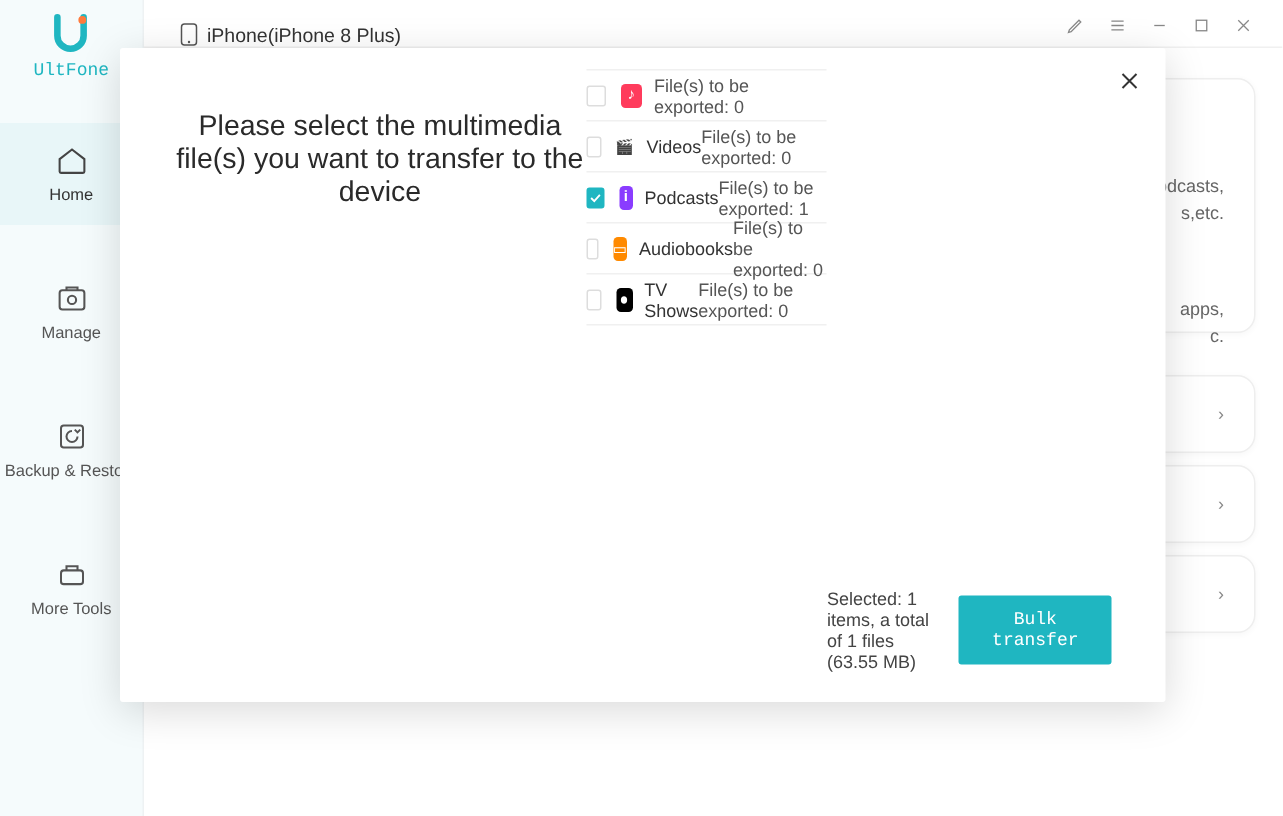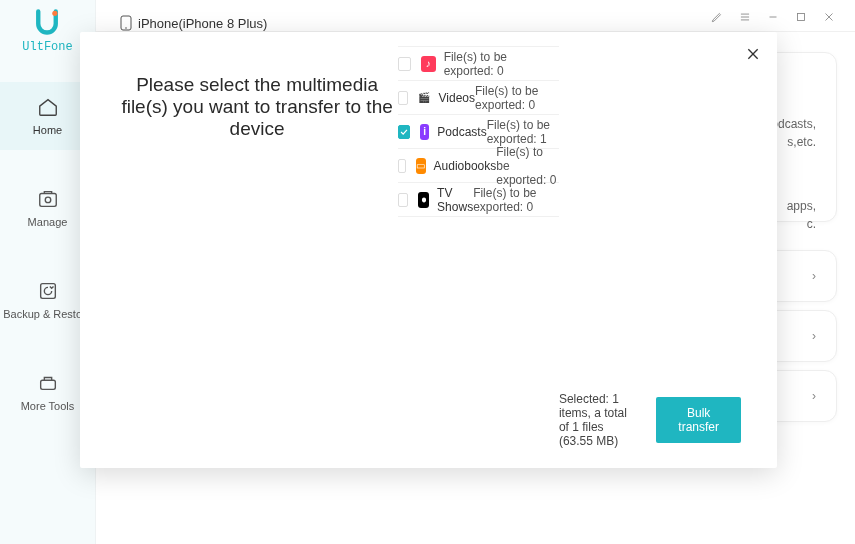--- a/index.html
+++ b/index.html
@@ -33,21 +33,21 @@
 .list { border-top: 1px solid #f0f0f0; }
 .row { display: flex; align-items: center; height: 34px; border-bottom: 1px solid #f0f0f0; font-size: 12px; color: #333; }
 .chk { width: 14px; height: 14px; border: 1px solid #ddd; border-radius: 2px; margin-right: 10px; display: flex; align-items: center; justify-content: center; }
 .chk.checked { background: #1fb6c1; border-color: #1fb6c1; }
 .chk.checked svg { stroke: #fff; }
 .caticon { width: 16px; height: 16px; border-radius: 3px; margin-right: 8px; display: flex; align-items: center; justify-content: center; font-size: 10px; color: #fff; }
 .row-label { flex: 1; }
 .row-count { color: #555; font-size: 12px; }
 .modal-footer { margin-top: auto; display: flex; align-items: center; justify-content: space-between; gap: 20px; }
 .summary { font-size: 12px; color: #444; }
-.btn-primary { background: #1fb6c1; color: #fff; font-size: 12px; border: none; padding: 9px 22px; border-radius: 2px; cursor: pointer; }
+.btn-primary { background: #1fb6c1; color: #fff; font-size: 12px; border: none; padding: 9px 22px; border-radius: 2px; cursor: pointer; font-family: Liberation Mono, monospace; }
 
 </style>
 </head>
 <body>
 
 <div class="sidebar">
   <div class="brand">
     <svg class="brand-icon" viewBox="0 0 32 32">
       <path d="M6 4 v14 a10 10 0 0 0 20 0 V4" fill="none" stroke="#1fb6c1" stroke-width="5" stroke-linecap="round"></path>
       <circle cx="25" cy="6" r="3" fill="#ff7a3c"></circle>

